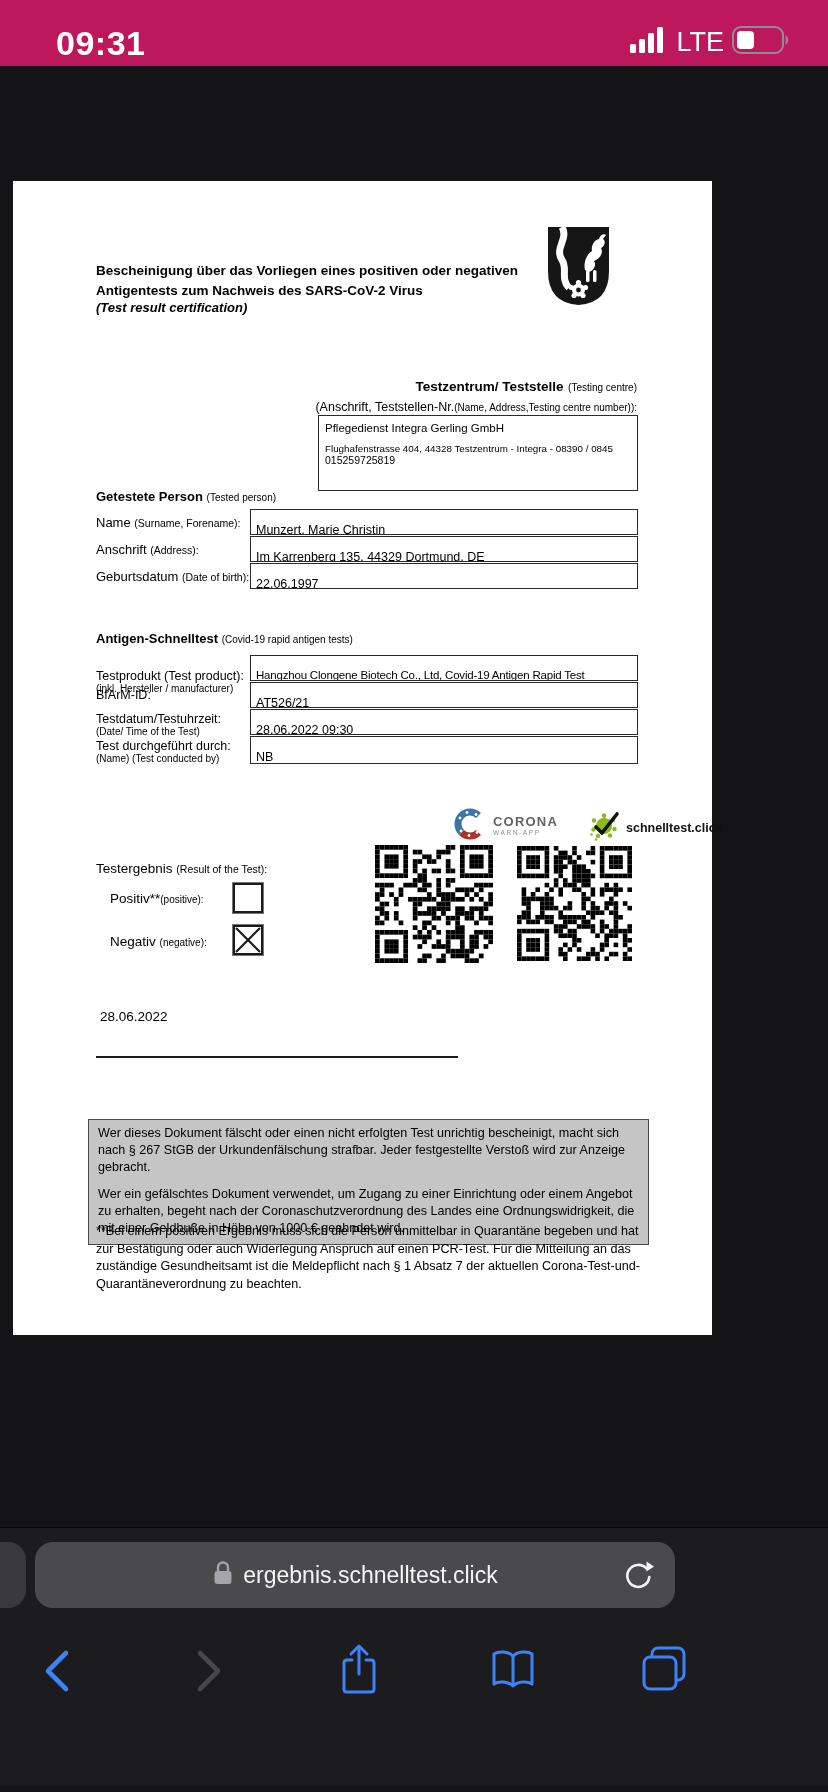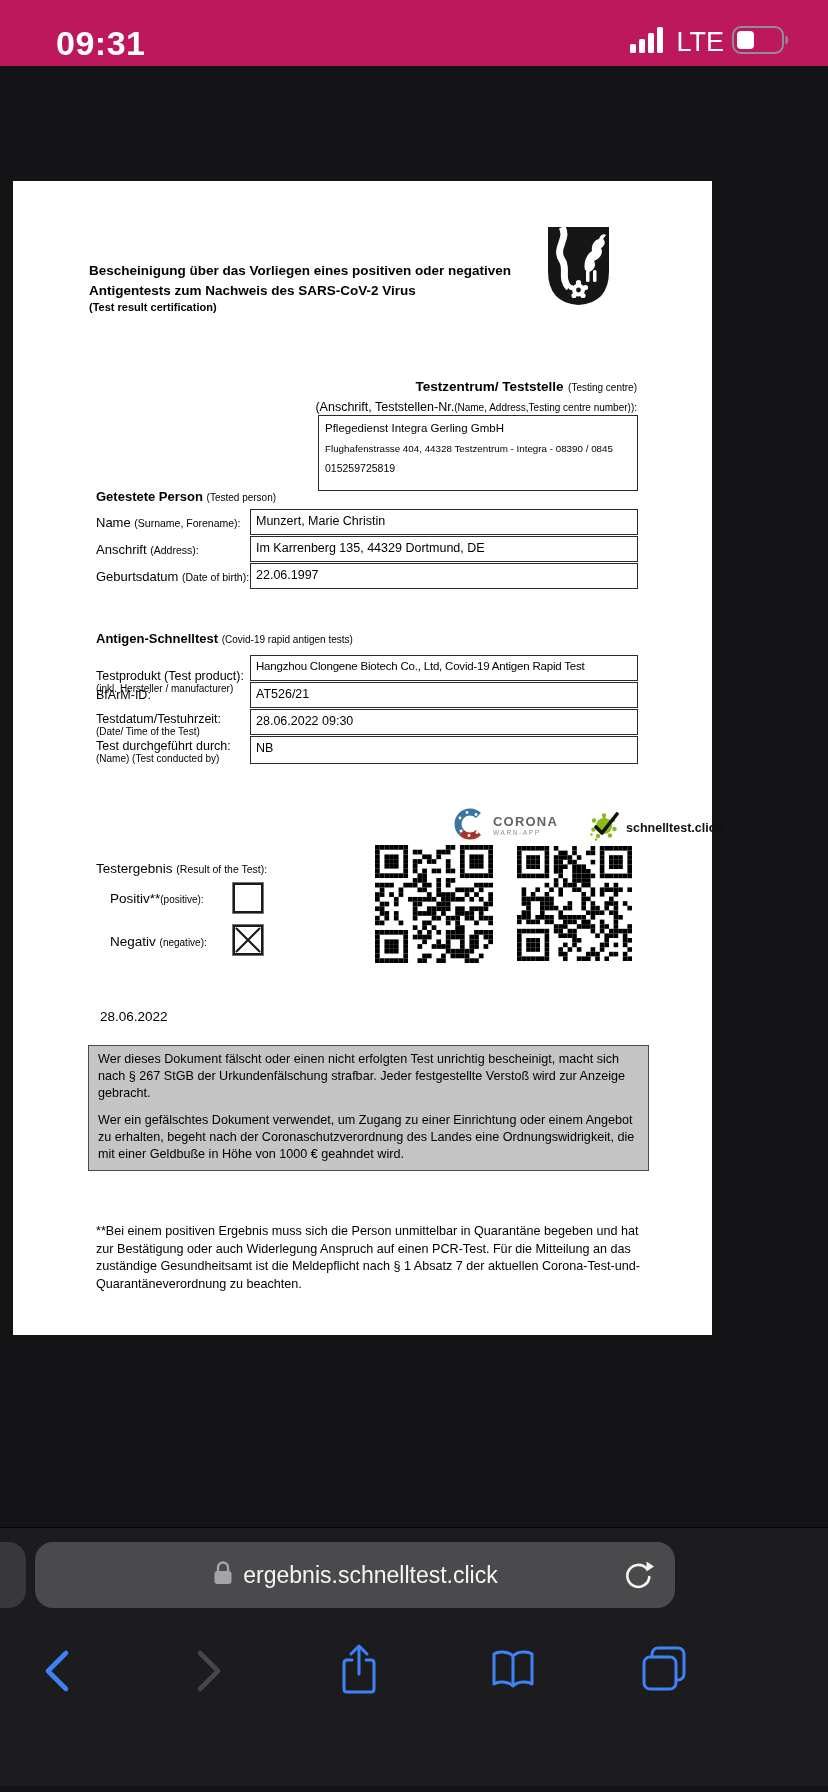--- a/index.html
+++ b/index.html
@@ -7,40 +7,40 @@
   .screen{position:relative;width:828px;height:1792px;background:#141416;overflow:hidden;
           font-family:"Liberation Sans", sans-serif;}
   
   .status-bar{position:absolute;top:0;left:0;width:828px;height:66px;background:#be185d;}
   .sb-time{position:absolute;left:56px;top:24px;color:#fff;font-size:34px;font-weight:600;letter-spacing:.5px;}
   .sb-right{position:absolute;right:38px;top:26px;display:flex;align-items:center;gap:8px;}
   .sb-lte{color:#fff;font-size:27px;font-weight:400;}
   
   .doc{position:absolute;left:13px;top:181px;width:699px;height:1154px;background:#fff;color:#000;}
   .doc .abs{position:absolute;}
-  .title{left:76px;top:80px;font-size:13.5px;font-weight:bold;line-height:20px;}
-  .title-sub{font-size:11px;font-weight:bold;line-height:13px;}
+  .title{left:83px;top:80px;font-size:13.5px;font-weight:bold;line-height:20px;}
+  .title-sub{font-size:13px;font-weight:bold;line-height:13px;font-style:italic;}
   .crest{left:534px;top:45px;}
   .tz-head{right:75px;top:196px;text-align:right;line-height:18px;white-space:nowrap;}
   .tz-head .big{font-size:13.5px;font-weight:bold;}
   .tz-head .sm{font-size:10px;}
   .tz-head .mid{font-size:12.5px;}
   .tz-box{left:305px;top:234px;width:320px;height:76px;border:1.5px solid #2a2a2a;padding:4px 6px;}
   .tz-box div{white-space:nowrap;overflow:hidden;}
   .tz-l1{font-size:11.5px;margin-top:2px;}
   .tz-l2{font-size:9.8px;margin-top:9px;}
-  .tz-l3{font-size:10.5px;margin-top:8px;}
+  .tz-l3{font-size:10.5px;}
   .sec-head{font-size:13px;font-weight:bold;}
   .sec-head .sm{font-size:10px;font-weight:normal;}
   .f-label{font-size:13px;white-space:nowrap;}
   .f-label .sm{font-size:10.5px;}
   .f-label2{font-size:12.5px;white-space:nowrap;}
   .f-sub{font-size:10px;white-space:nowrap;}
   .vbox{left:237px;width:388px;height:26px;border:1.5px solid #2a2a2a;font-size:12.5px;
-        padding:4px 5px 0 5px;white-space:nowrap;overflow:hidden;}
+        padding:13px 5px 0 5px;white-space:nowrap;overflow:hidden;}
   .vbox.tight{font-size:11.5px;letter-spacing:-.2px;}
   
   .logo-corona{left:440px;top:626px;display:flex;align-items:center;gap:6px;}
   .lc-txt1{font-size:13px;font-weight:bold;color:#636366;letter-spacing:1.2px;line-height:13px;}
   .lc-txt2{font-size:6.5px;color:#8e8e93;letter-spacing:1.6px;line-height:9px;}
   .logo-st{left:576px;top:629px;display:flex;align-items:center;gap:5px;}
   .st-txt{font-size:12.5px;font-weight:bold;color:#111;}
   .qr{position:absolute;}
   
   .res-head{left:83px;top:680px;font-size:13.5px;}
@@ -48,21 +48,21 @@
   .res-label{font-size:13.5px;}
   .res-label .sm{font-size:10px;}
   .chk{width:30px;height:30px;border:2px solid #1a1a1a;outline:1px solid #777;position:relative;background:#fff;}
   .chk svg{display:none;position:absolute;left:0;top:0;}
   .chk.checked svg{display:block;}
   
   .sig-date{left:87px;top:828px;font-size:13.5px;}
   .sig-txt{left:205px;top:838px;font-size:12.5px;font-weight:bold;line-height:17px;}
   .sig-line{left:83px;top:875px;width:362px;height:2px;background:#1a1a1a;}
   
-  .warn{left:75px;top:864px;width:561px;background:#c5c5c5;border:1px solid #4a4a4a;
+  .warn{left:75px;top:938px;width:561px;background:#c5c5c5;border:1px solid #4a4a4a;
         padding:5px 9px 7px 9px;font-size:12.6px;line-height:16.8px;}
   .warn p{margin:0;}
   .warn p + p{margin-top:11px;}
   .footnote{left:83px;top:1042px;width:548px;font-size:12.6px;line-height:17.5px;}
   
   .chrome{position:absolute;left:0;top:1527px;width:828px;height:259px;background:#1c1c1e;border-top:1px solid #050505;}
   .pill-partial{position:absolute;left:-30px;top:14px;width:56px;height:66px;border-radius:18px;background:#39393b;}
   .url-pill{position:absolute;left:35px;top:14px;width:640px;height:66px;border-radius:18px;background:#4a4a4d;
             display:flex;align-items:center;justify-content:center;gap:9px;}
   .url-text{color:#f5f5f6;font-size:23px;}

